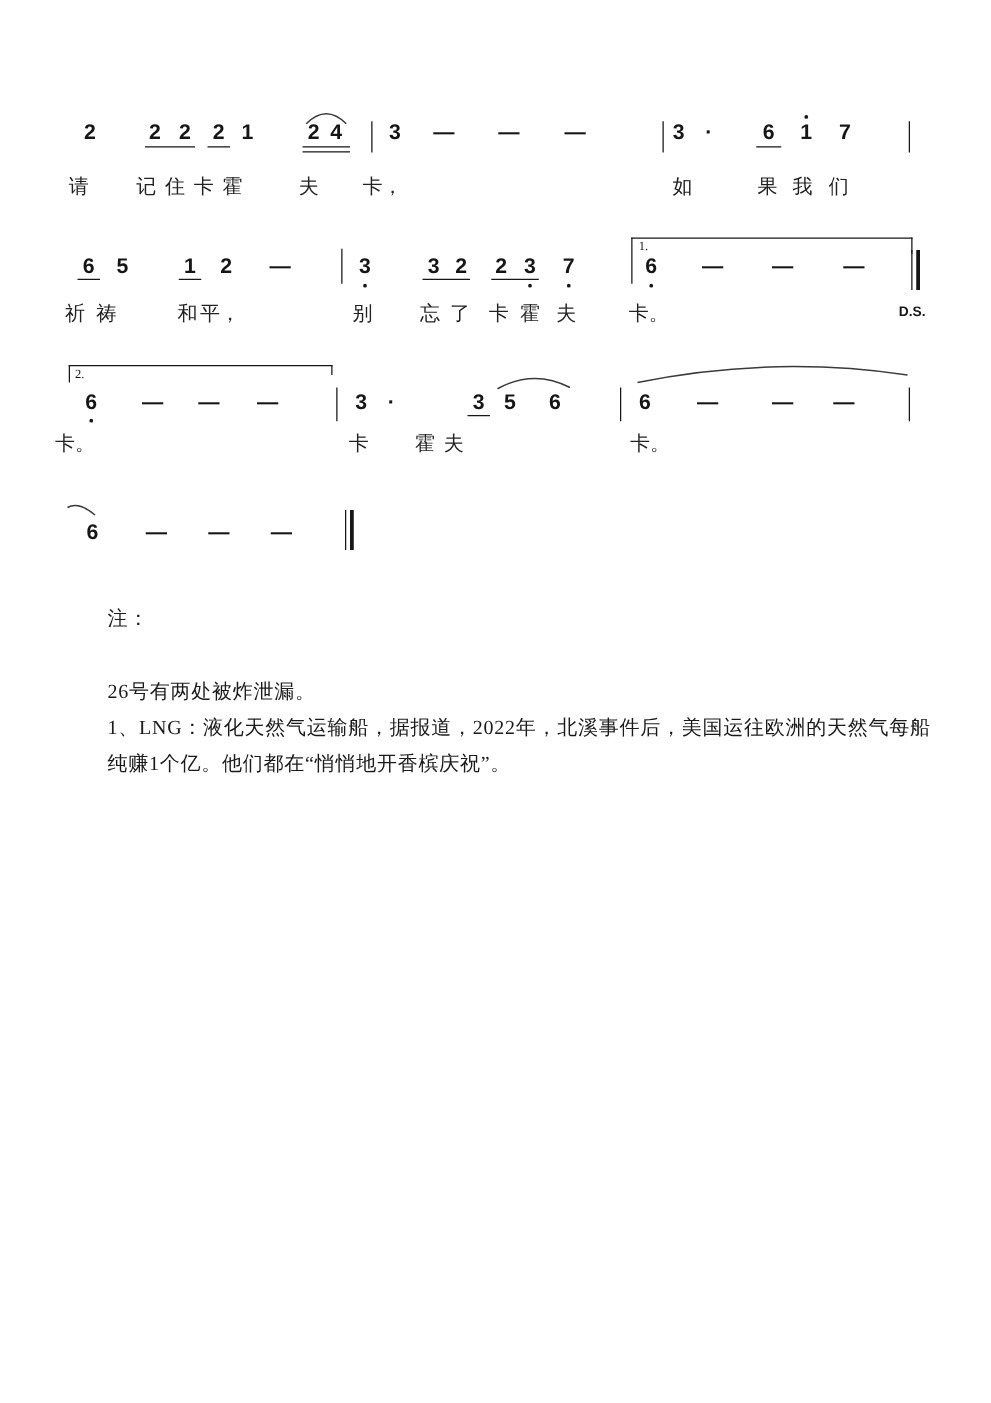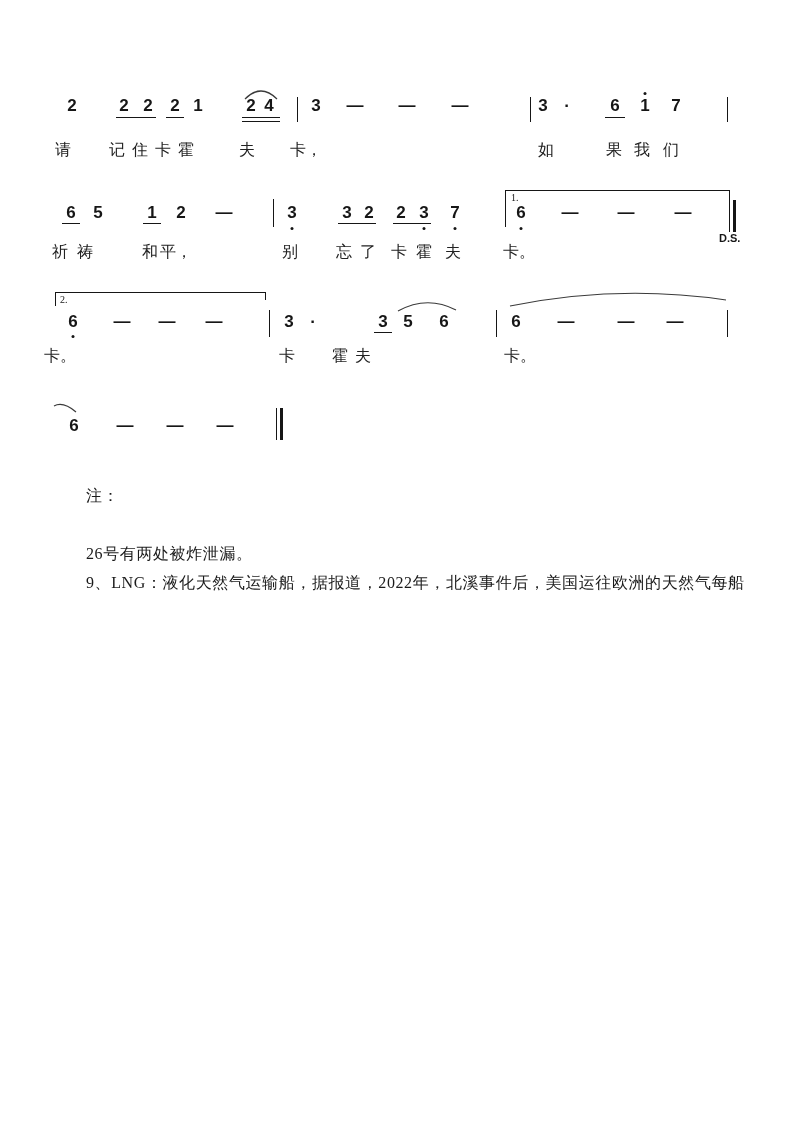--- a/index.html
+++ b/index.html
@@ -116,21 +116,21 @@
   <div class="odot" style="left:292px;top:227px"></div>
   <div class="odot" style="left:424px;top:227px"></div>
   <div class="odot" style="left:455px;top:227px"></div>
   <div class="odot" style="left:521px;top:227px"></div>
   <div class="bl" style="left:273px;top:199px;height:28px"></div>
   <div class="bl" style="left:505px;top:190px;height:37px"></div>
   <div class="volta v-right" style="left:505px;top:190px;width:224px;height:12px"></div>
   <span class="vlabel" style="left:511px;top:192px">1.</span>
   <div class="bl" style="left:729px;top:200px;height:32px"></div>
   <div class="bl thick" style="left:732.5px;top:200px;height:32px"></div>
-  <span class="ds" style="left:719px;top:232px">D.S.</span>
+  <span class="ds" style="left:719px;top:244px">D.S.</span>
 
   <span class="lyr" style="left:60px;top:243px">祈</span>
   <span class="lyr" style="left:85px;top:243px">祷</span>
   <span class="lyr" style="left:150px;top:243px">和</span>
   <span class="lyr" style="left:176px;top:243px">平，</span>
   <span class="lyr" style="left:290px;top:243px">别</span>
   <span class="lyr" style="left:344px;top:243px">忘</span>
   <span class="lyr" style="left:368px;top:243px">了</span>
   <span class="lyr" style="left:399px;top:243px">卡</span>
   <span class="lyr" style="left:424px;top:243px">霍</span>
@@ -167,15 +167,16 @@
 
   <span class="n" style="left:74px;top:417px">6</span>
   <span class="n" style="left:125px;top:417px">—</span>
   <span class="n" style="left:175px;top:417px">—</span>
   <span class="n" style="left:225px;top:417px">—</span>
   <div class="bl" style="left:276px;top:408px;height:32px"></div>
   <div class="bl thick" style="left:279.5px;top:408px;height:32px"></div>
 
   <div class="txt" style="top:486px">注：</div>
   <div class="txt" style="top:544px">26号有两处被炸泄漏。</div>
-  <div class="txt" style="top:573px">9、LNG：液化天然气运输船，据报道，2022年，北溪事件后，美国运往欧洲的天然气每船</div>
+  <div class="txt" style="top:573px">1、LNG：液化天然气运输船，据报道，2022年，北溪事件后，美国运往欧洲的天然气每船</div>
+  <div class="txt" style="top:602px">纯赚1个亿。他们都在“悄悄地开香槟庆祝”。</div>
 
 </div>
 
 </body></html>

